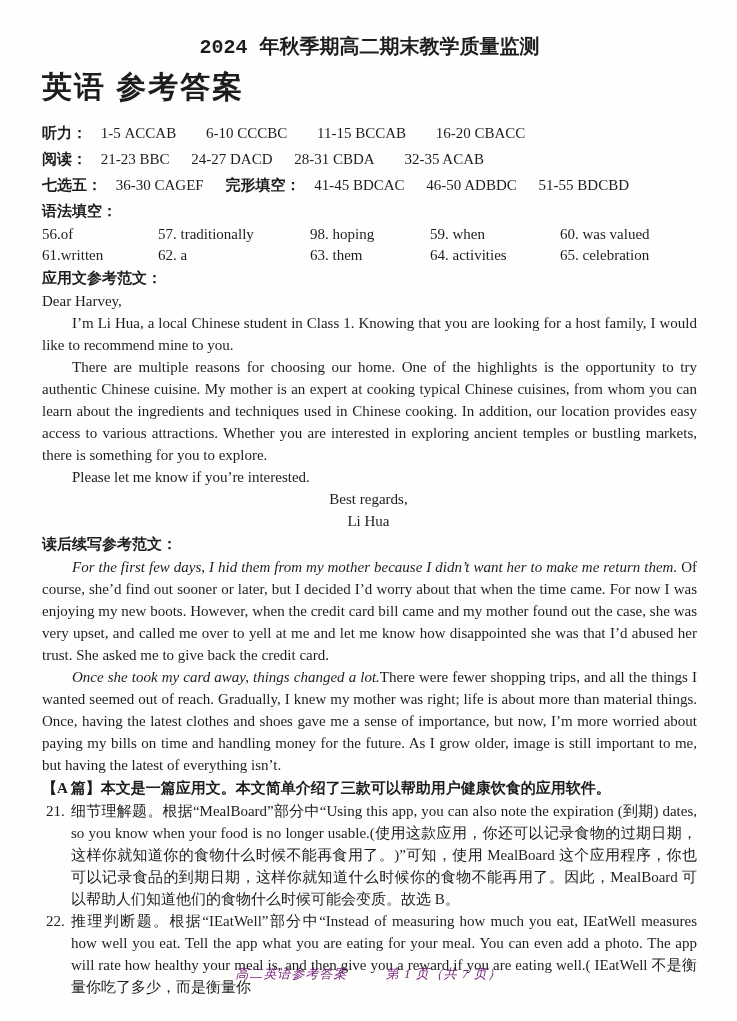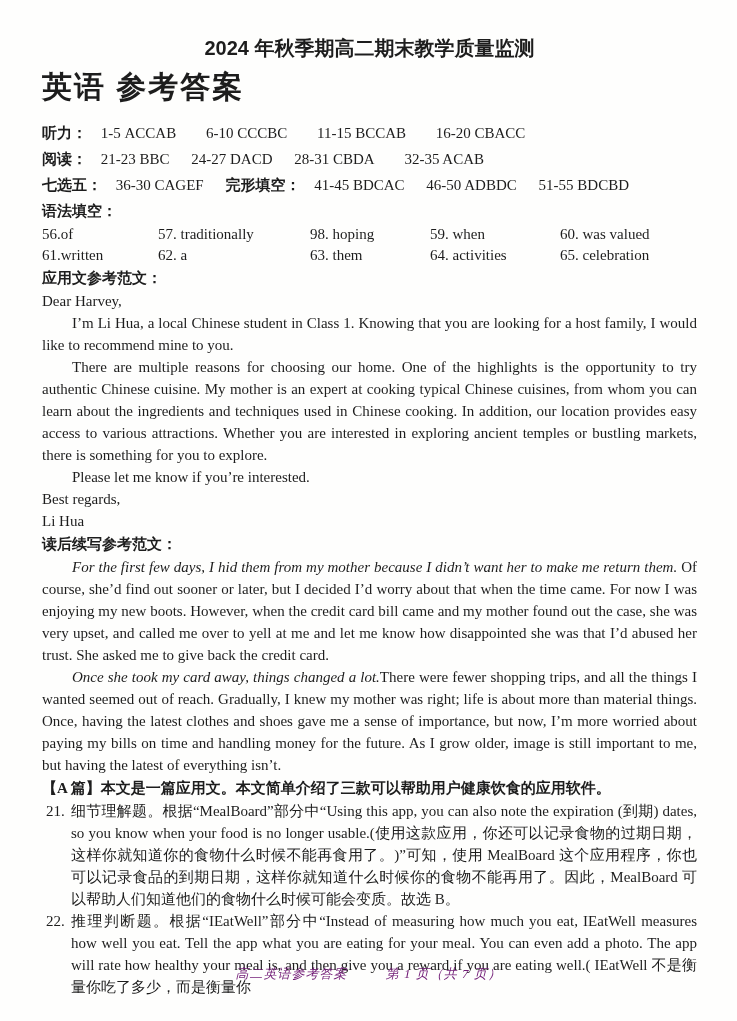--- a/index.html
+++ b/index.html
@@ -5,35 +5,35 @@
   html,body{margin:0;padding:0;background:#ffffff;}
   .page{
     width:737px;height:1021px;position:relative;box-sizing:border-box;
     background:#fefefd;color:#1d1d1d;overflow:hidden;
     padding:34px 40px 0 42px;
     font-family:"Liberation Serif","DejaVu Serif",serif;
     font-size:15px;
   }
   .title1{
     margin:0;text-align:center;font-size:20px;font-weight:bold;line-height:28px;
-    font-family:Liberation Sans, sans-serif;
+    font-family:Liberation Mono, monospace;
   }
   .title2{
     margin:4px 0 12px;font-size:30px;font-weight:bold;line-height:42px;
     font-family:"Liberation Sans","DejaVu Sans",sans-serif;letter-spacing:2px;
   }
   .ansline{line-height:26px;white-space:nowrap;}
   .anslabel{font-weight:bold;margin-right:10px;}
   .ansgroup{margin-right:26px;}
   .ansgroup.tight{margin-right:18px;}
   .grammar-grid{display:grid;grid-template-columns:84px 120px 88px 98px auto;line-height:21px;gap:32px;}
   .heading{font-weight:bold;line-height:24px;}
   .para{margin:0;text-align:justify;line-height:22px;text-indent:2em;}
   .para.noindent{text-indent:0;}
-  .closing-block{text-align:left;line-height:22px;padding-right:2px;}
+  .closing-block{text-align:center;line-height:22px;padding-right:2px;}
   .italic{font-style:italic;}
   .passage-note{font-weight:bold;line-height:24px;text-align:justify;}
   .qitem{position:relative;padding-left:33px;text-align:justify;line-height:22px;margin-left:-4px;}
   .qnum{position:absolute;left:8px;top:0;}
   .footer{
     position:absolute;left:0;right:0;bottom:38px;text-align:center;
     font-size:13px;font-style:italic;color:#701a75;letter-spacing:1px;
   }
   .footer .doc-label{margin-right:34px;}
 </style>

